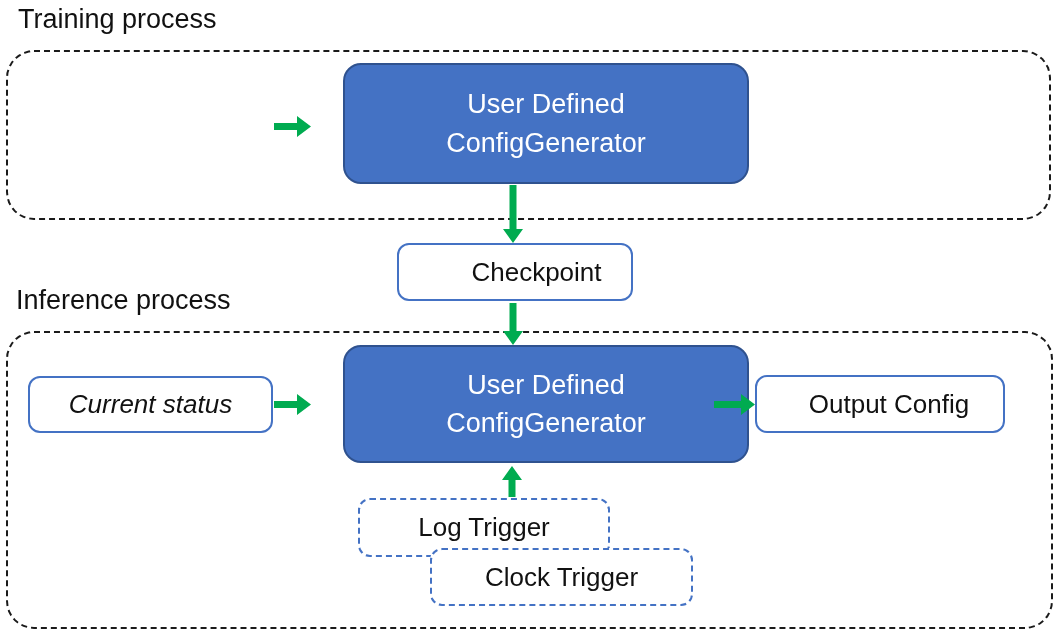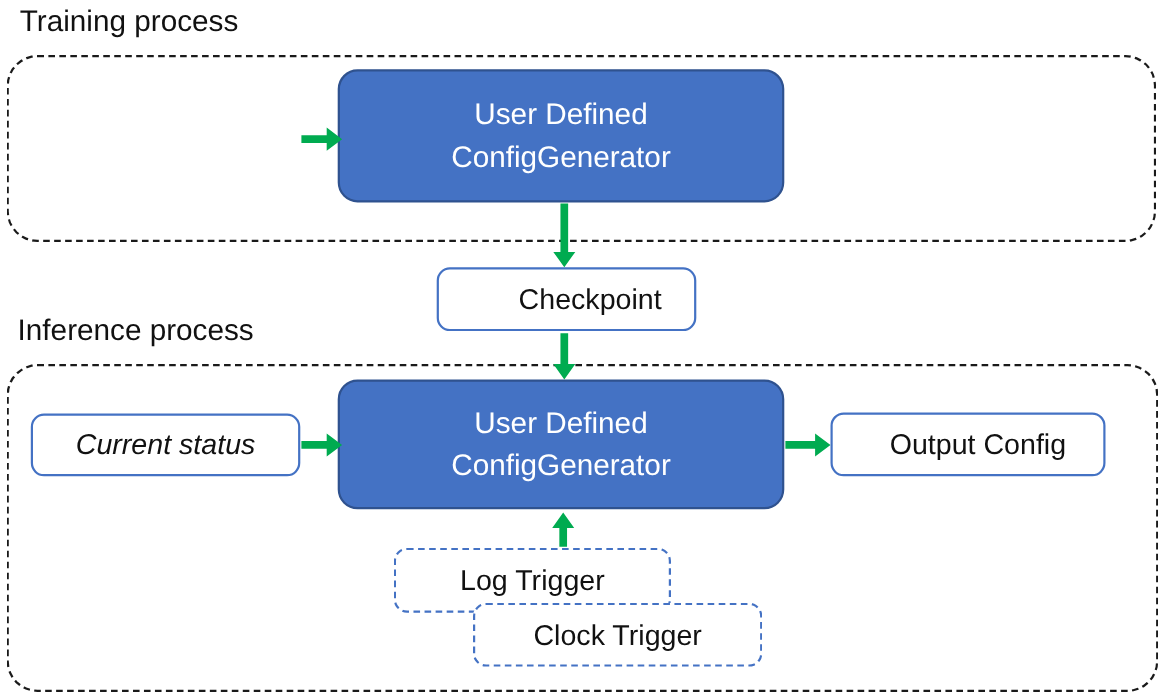--- a/index.html
+++ b/index.html
@@ -44,20 +44,21 @@
   }
   .node.fill {
     background: var(--node-fill, #4472C4);
     border: 2.5px solid var(--node-border, #2F528F);
     border-radius: 18px;
     color: var(--text-light, #fff);
     text-align: center;
     font-size: 27px;
     line-height: 1.42;
     flex-direction: column;
+    margin-left: 36px;
   }
   .node.trigger {
     background: #ffffff;
     border: 2px dashed var(--box-outline, #4472C4);
     border-radius: 12px;
     color: var(--text-dark, #111);
   }
   
   #training-container   { left: 6px;   top: 50px;  width: 1041px; height: 166px; }
   #inference-container  { left: 6px;   top: 331px; width: 1043px; height: 294px; }

